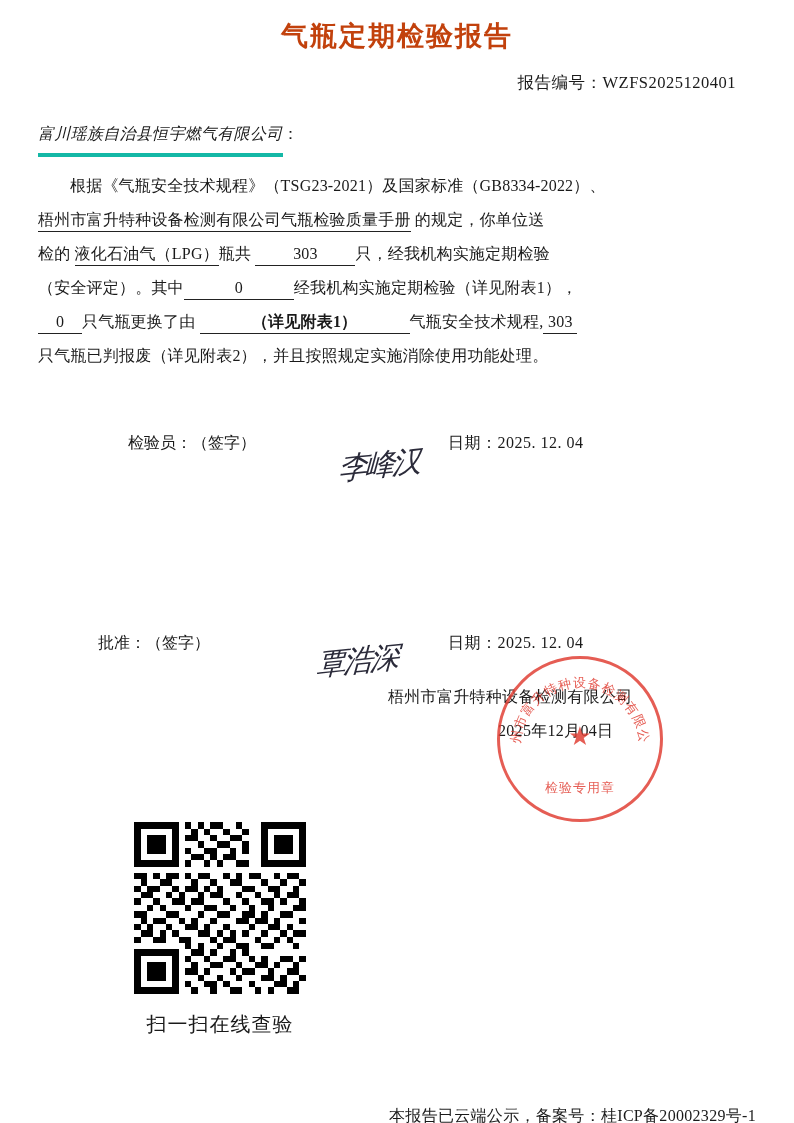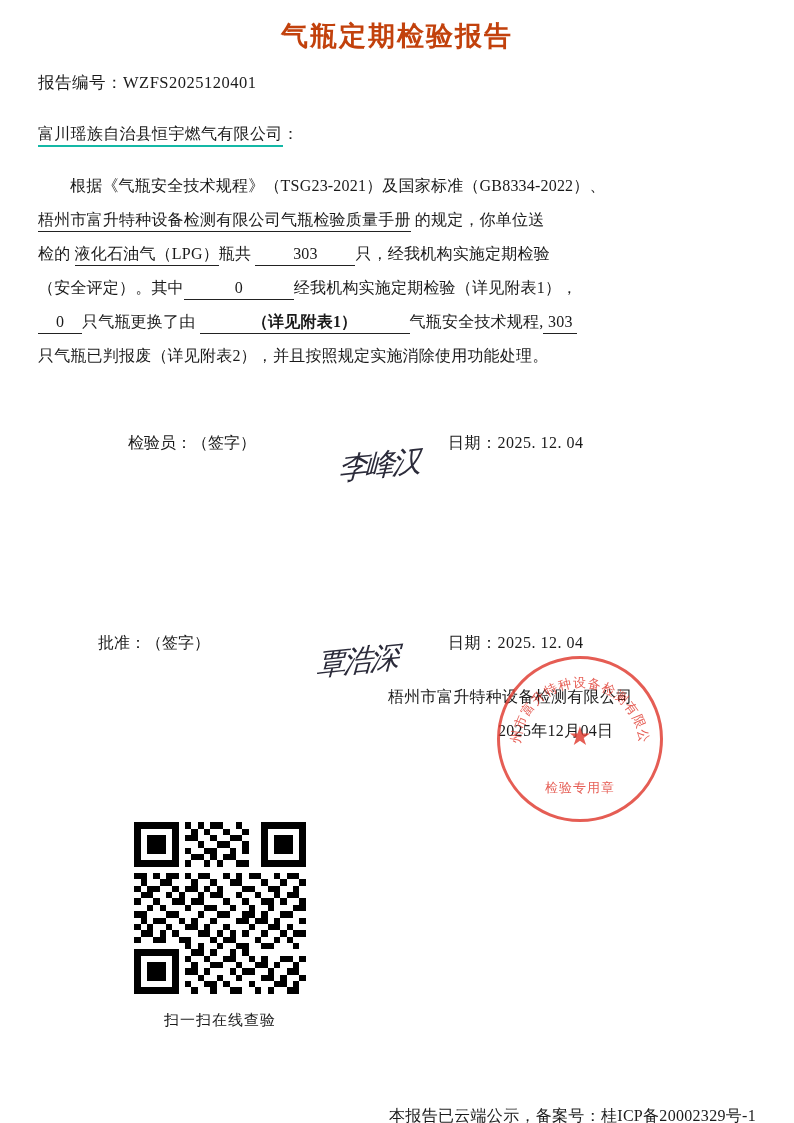--- a/index.html
+++ b/index.html
@@ -25,33 +25,35 @@
   .doc-title {
     text-align: center;
     font-family: "DejaVu Sans", "Liberation Sans", sans-serif;
     font-weight: bold;
     font-size: 27px;
     letter-spacing: 2px;
     margin-top: 18px;
     color: #c2410c;
   }
   .report-no {
+    text-align: right;
     font-size: 16.5px;
     margin-top: 18px;
     padding-right: 20px;
     letter-spacing: 0.5px;
   }
   .addressee {
     margin-top: 30px;
     font-size: 16px;
     letter-spacing: 0.3px;
   }
   .addressee .u {
-    border-bottom: 2px solid #14b8a6;
-    padding-bottom: 3px;
+    border-bottom: 4px solid #14b8a6;
+    padding-bottom: 11px;
+    font-style: italic;
   }
   .body-text {
     margin-top: 24px;
     font-size: 16px;
     line-height: 34px;
     text-align: justify;
     letter-spacing: 0.2px;
   }
   .body-text p {
     margin: 0;
@@ -196,21 +198,21 @@
     text-align: center;
   }
   .qr {
     width: 184px;
     height: 184px;
     background: #fff;
     image-rendering: pixelated;
   }
   .qr-caption {
     margin-top: 7px;
-    font-size: 15px;
+    font-size: 20px;
     letter-spacing: 1px;
   }
   .footer {
     position: absolute;
     left: 0;
     right: 38px;
     bottom: 14px;
     text-align: right;
     font-size: 16px;
     letter-spacing: 0.3px;

